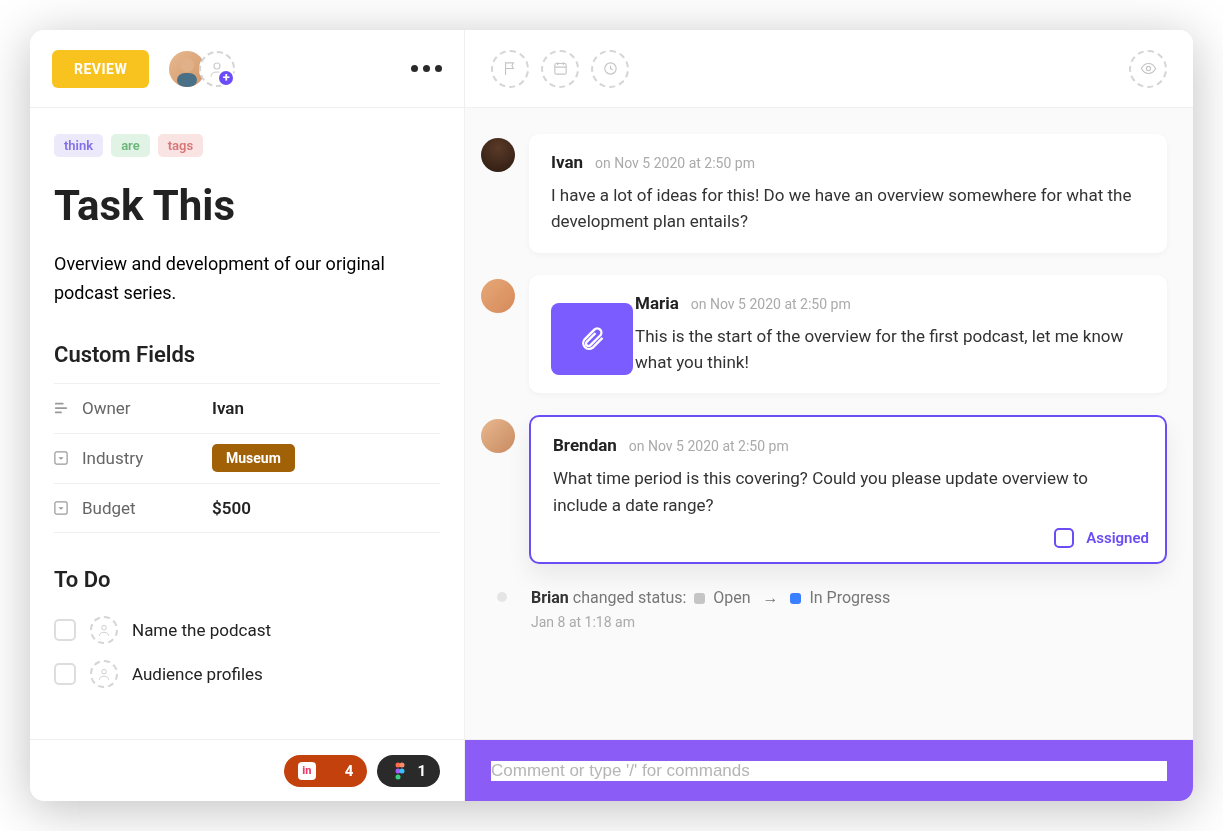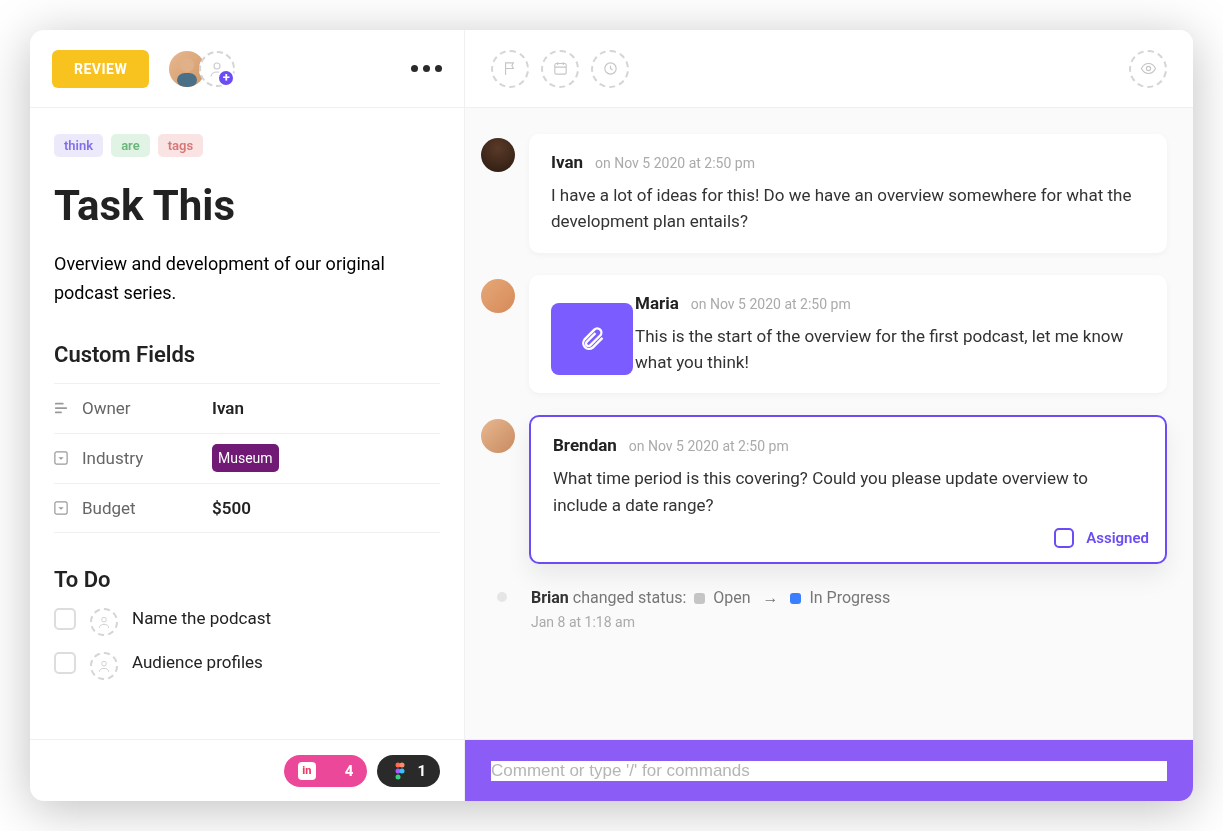--- a/index.html
+++ b/index.html
@@ -130,29 +130,29 @@
   display: flex;
   align-items: center;
   height: 50px;
   border-top: 1px solid #f0f0f0;
 }
 .field-row:last-child { border-bottom: 1px solid #f0f0f0; }
 .field-icon { width: 14px; height: 14px; margin-right: 14px; fill:#999; }
 .field-label { font-size: 17px; color: #666; width: 130px; }
 .field-value { font-size: 17px; color: #222; font-weight: 600; }
 .tag-chip {
-  background: #701a75;
+  background: #a16207;
   color: #fff;
-  font-weight: 400;
+  font-weight: 700;
   font-size: 14px;
-  padding: 6px 6px;
+  padding: 6px 14px;
   border-radius: 5px;
 }
 .todos { margin-top: 34px; }
-.todo-item { display: flex; align-items: flex-start; gap: 14px; height: 44px; }
+.todo-item { display: flex; align-items: center; gap: 14px; height: 44px; }
 .cb {
   width: 22px; height: 22px; border: 2px solid #ddd; border-radius: 5px;
 }
 .assignee-ph {
   width: 28px; height: 28px; border-radius: 50%; border: 2px dashed #d5d5d5;
   display: flex; align-items: center; justify-content: center;
 }
 .assignee-ph svg { width: 14px; height: 14px; }
 .todo-text { font-size: 17px; color: #222; }
 
@@ -160,21 +160,21 @@
 .left-footer {
   height: 62px;
   border-top: 1px solid #f0f0f0;
   display: flex;
   align-items: center;
   justify-content: flex-end;
   padding: 0 24px;
   gap: 10px;
 }
 .chip { display: flex; align-items: center; gap: 8px; padding: 7px 14px; border-radius: 18px; font-weight: 700; font-size: 15px; }
-.chip.pink { background:#ec4899; color:#fff;gap:29px; }
+.chip.pink { background:#c2410c; color:#fff;gap:29px; }
 .chip.dark { background:#2a2a2a; color:#fff; }
 .chip .ico { width:18px; height:18px; display:flex; align-items:center; justify-content:center; }
 .chip.pink .ico { background:#fff; color:#ed3868; border-radius:4px; font-size:11px; font-weight:800; }
 
 
 .right-header {
   height: 78px;
   border-bottom: 1px solid #f0f0f0;
   background: #fff;
   display: flex;

